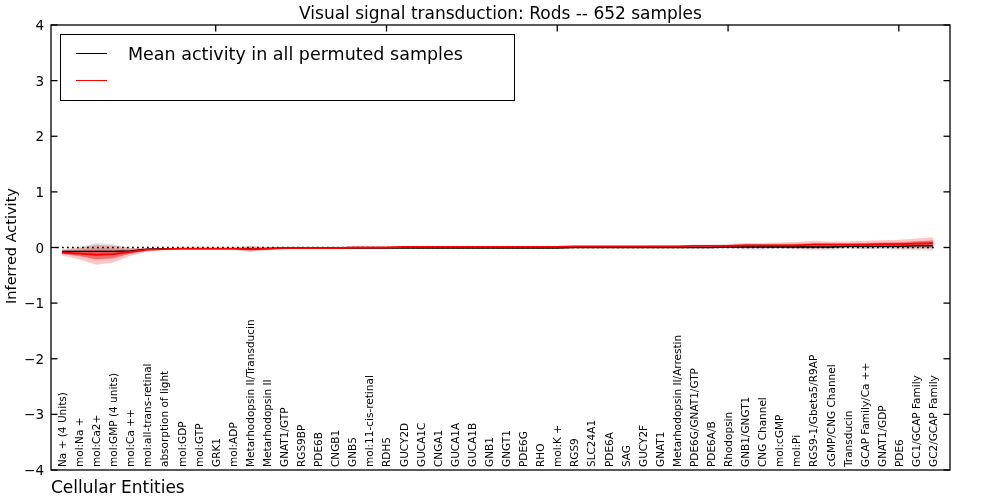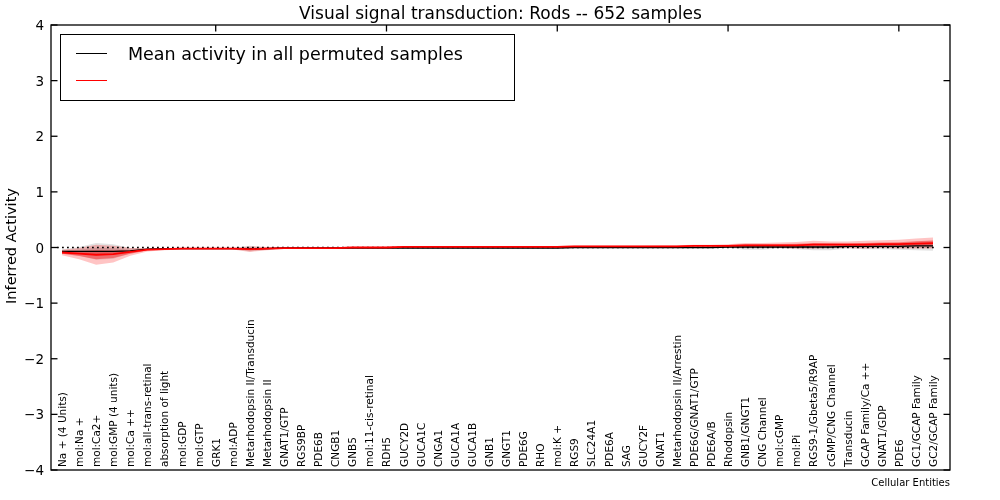--- a/index.html
+++ b/index.html
@@ -3,21 +3,21 @@
 <meta charset="utf-8">
 <style>
   html,body{margin:0;padding:0;background:#fff;}
   #fig{position:relative;width:1000px;height:500px;background:#ffffff;
        font-family:"DejaVu Sans","Liberation Sans",sans-serif;color:#000;overflow:hidden;}
   #plot-svg{position:absolute;left:0;top:0;}
   .title{position:absolute;top:3px;left:51px;width:899px;text-align:center;
          font-size:17px;white-space:nowrap;}
   .ylab{position:absolute;left:11px;top:246px;transform-origin:0 0;
         transform:rotate(-90deg) translate(-50%,-50%);white-space:nowrap;font-size:14.5px;}
-  .xlab{position:absolute;left:51px;width:899px;top:477px;text-align:right;font-size:10px;}
+  .xlab{position:absolute;left:51px;width:899px;top:477px;text-align:left;font-size:17px;}
   .ytick{position:absolute;left:0;width:44px;text-align:right;font-size:13.5px;height:18px;line-height:18px;}
   .xtick{position:absolute;transform-origin:0 0;transform:rotate(-90deg) translateY(-50%);
          white-space:nowrap;font-size:10.5px;line-height:12px;}
   .legend{position:absolute;left:60px;top:34px;width:453px;background:#ffffff;
           border:1.6px solid #000;padding:5px 0 6px 0;}
   .legend-row{display:flex;align-items:center;height:27px;}
   .legend-line{display:inline-block;width:31px;height:0;border-top:1.7px solid #000;
                margin-left:15px;margin-right:21px;flex:0 0 auto;}
   .legend-label{font-size:17.5px;white-space:nowrap;}
 </style>

